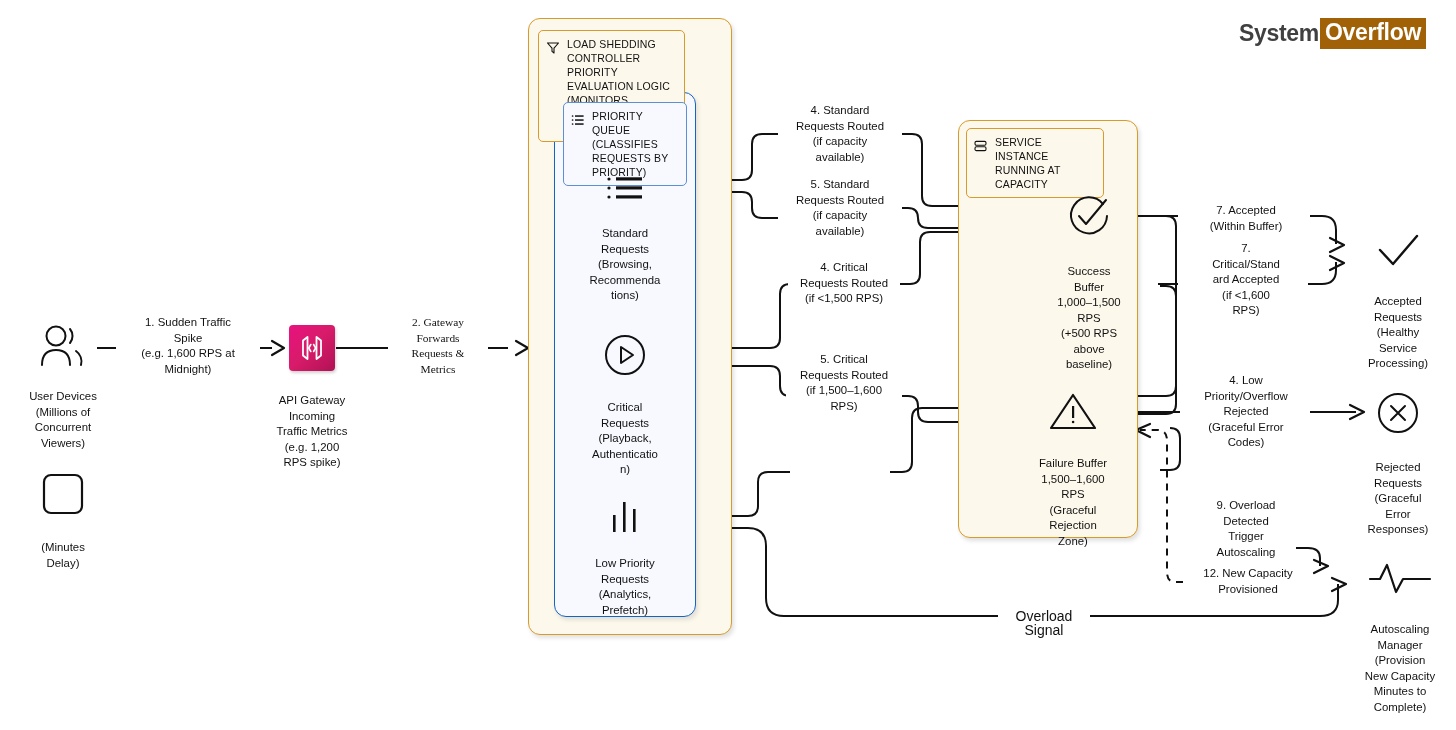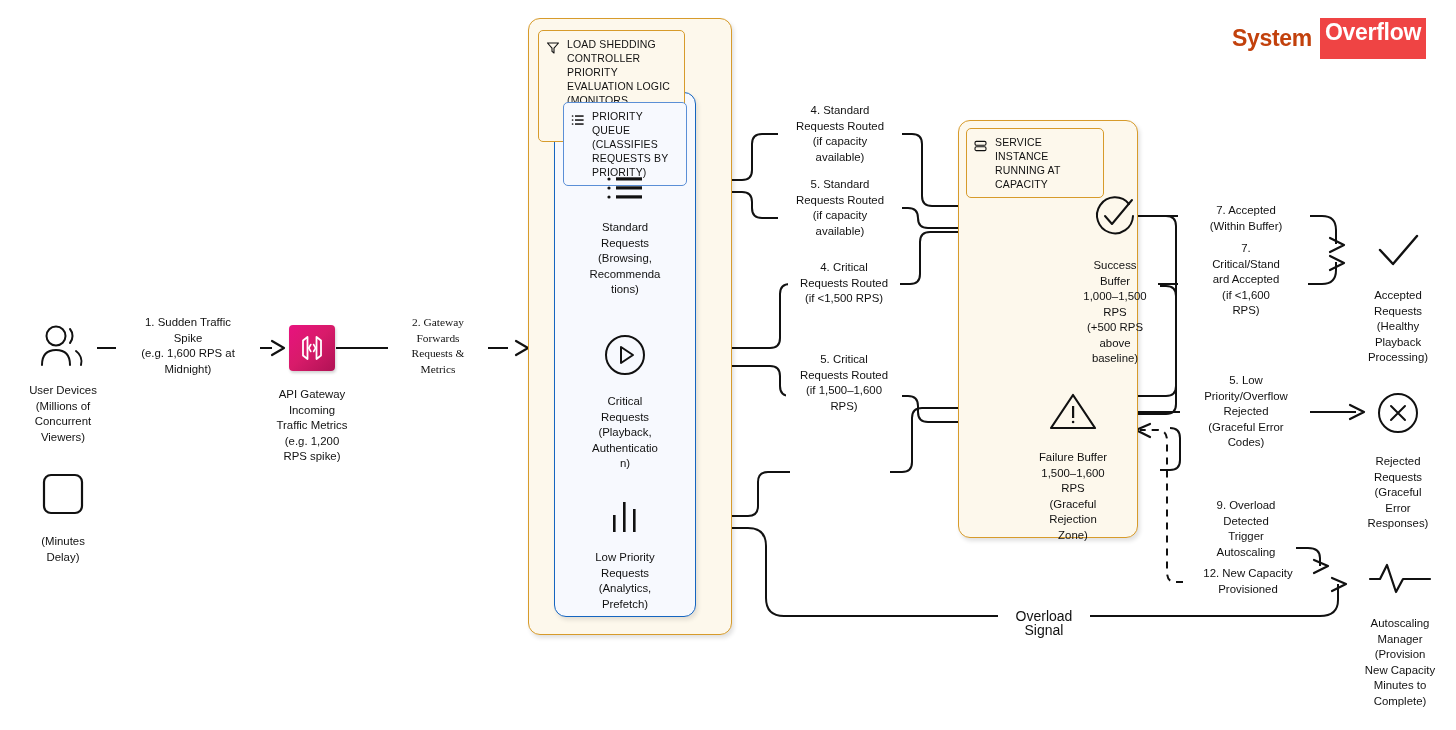--- a/index.html
+++ b/index.html
@@ -89,21 +89,21 @@
     display: flex;
     flex-direction: column;
     align-items: center;
   }
   .node-glyph {
     display: flex;
     align-items: center;
     justify-content: center;
   }
   .node-caption {
-    margin-top: 16px;
+    margin-top: 22px;
     font-size: 11.4px;
     line-height: 15.5px;
     text-align: center;
     color: #111111;
     white-space: pre-line;
   }
   
   .edge-label {
     position: absolute;
     font-size: 11.4px;
@@ -132,26 +132,26 @@
     position: absolute;
     right: 30px;
     top: 18px;
     display: flex;
     align-items: center;
     font-weight: bold;
     font-size: 23px;
     letter-spacing: -0.3px;
     font-family: "Liberation Sans", sans-serif;
   }
-  #logo .logo-a { color: #c2410c; }
+  #logo .logo-a { color: #404040; }
   #logo .logo-b {
     color: #ffffff;
-    background: #ef4444;
-    padding: 1px 5px 13px 5px;
-    margin-left: 8px;
+    background: #a16207;
+    padding: 1px 5px 3px 5px;
+    margin-left: 1px;
   }
 </style>
 </head>
 <body>
 
 <div id="canvas">
 
   <svg id="edges" viewBox="0 0 1456 730">
 
     <path d="M 97 348 L 272 348"></path>
@@ -339,21 +339,21 @@
         <rect x="21" y="4" width="2.6" height="30" fill="#111"></rect>
         <rect x="31" y="11" width="2.6" height="23" fill="#111"></rect>
       </svg>
     </div>
     <div class="node-caption">Low Priority
 Requests
 (Analytics,
 Prefetch)</div>
   </div>
 
-  <div class="node" style="left:1060px; top:192px; width:110px;">
+  <div class="node" style="left:1034px; top:192px; width:110px;">
     <div class="node-glyph">
       <svg width="60" height="50" viewBox="0 0 60 50">
         <path d="M44 12 A18 18 0 1 0 48 24" fill="none" stroke="#111" stroke-width="2" stroke-linecap="round"></path>
         <path d="M20 24 L27 32 L47 8" fill="none" stroke="#111" stroke-width="2" stroke-linecap="round" stroke-linejoin="round"></path>
       </svg>
     </div>
     <div class="node-caption">Success
 Buffer
 1,000–1,500
 RPS
@@ -380,21 +380,21 @@
 
   <div class="node" style="left:1348px; top:230px; width:100px;">
     <div class="node-glyph">
       <svg width="54" height="42" viewBox="0 0 54 42">
         <path d="M9 20 L22 34 L46 6" fill="none" stroke="#111" stroke-width="2.4" stroke-linecap="round" stroke-linejoin="round"></path>
       </svg>
     </div>
     <div class="node-caption">Accepted
 Requests
 (Healthy
-Playback
+Service
 Processing)</div>
   </div>
 
   <div class="node" style="left:1348px; top:388px; width:100px;">
     <div class="node-glyph">
       <svg width="50" height="50" viewBox="0 0 50 50">
         <circle cx="25" cy="25" r="19" fill="none" stroke="#111" stroke-width="2"></circle>
         <path d="M18 18 L32 32 M32 18 L18 32" fill="none" stroke="#111" stroke-width="2" stroke-linecap="round"></path>
       </svg>
     </div>
@@ -451,21 +451,21 @@
 
   <div class="edge-label" style="left:1182px; top:203px; width:128px;">7. Accepted
 (Within Buffer)</div>
 
   <div class="edge-label" style="left:1186px; top:241px; width:120px;">7.
 Critical/Stand
 ard Accepted
 (if &lt;1,600
 RPS)</div>
 
-  <div class="edge-label" style="left:1182px; top:373px; width:128px;">5. Low
+  <div class="edge-label" style="left:1182px; top:373px; width:128px;">4. Low
 Priority/Overflow
 Rejected
 (Graceful Error
 Codes)</div>
 
   <div class="edge-label" style="left:1196px; top:498px; width:100px;">9. Overload
 Detected
 Trigger
 Autoscaling</div>
 

